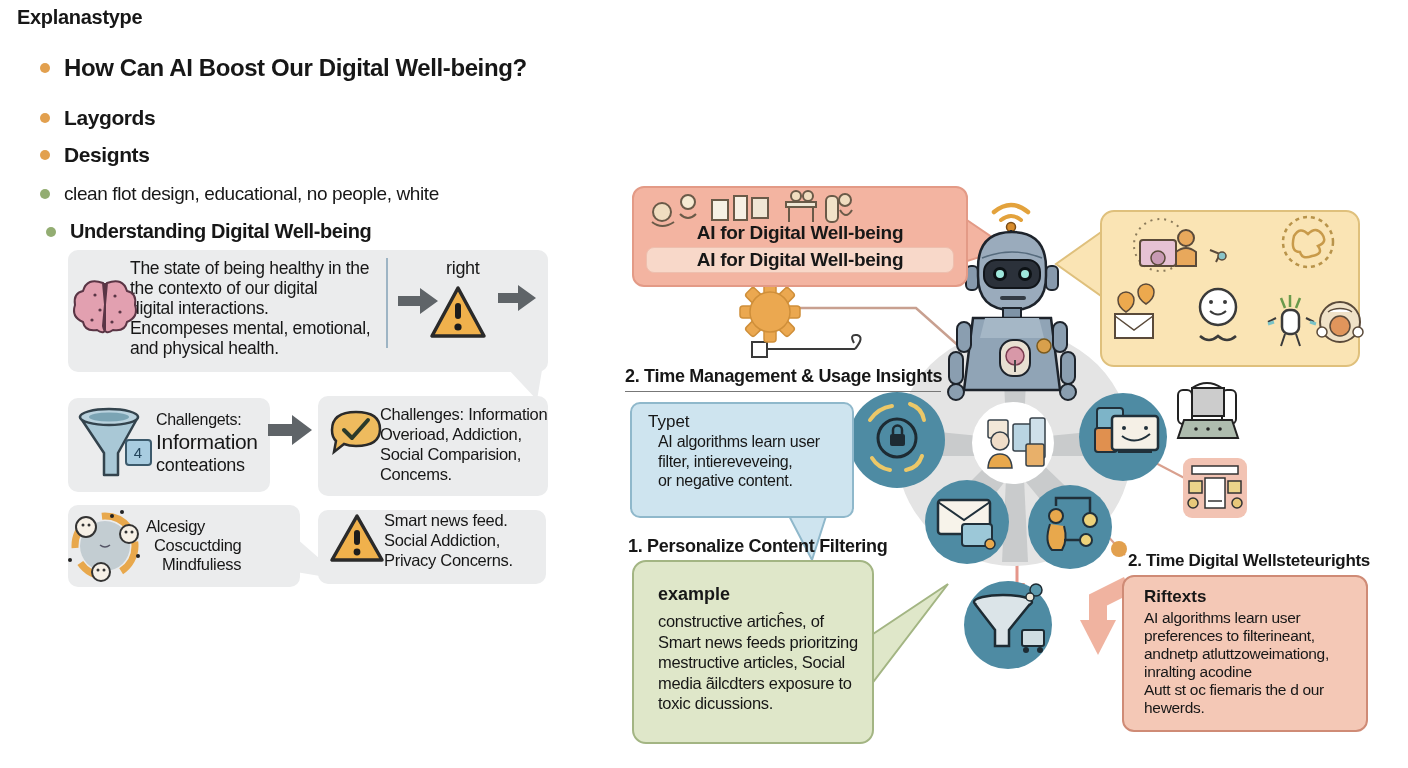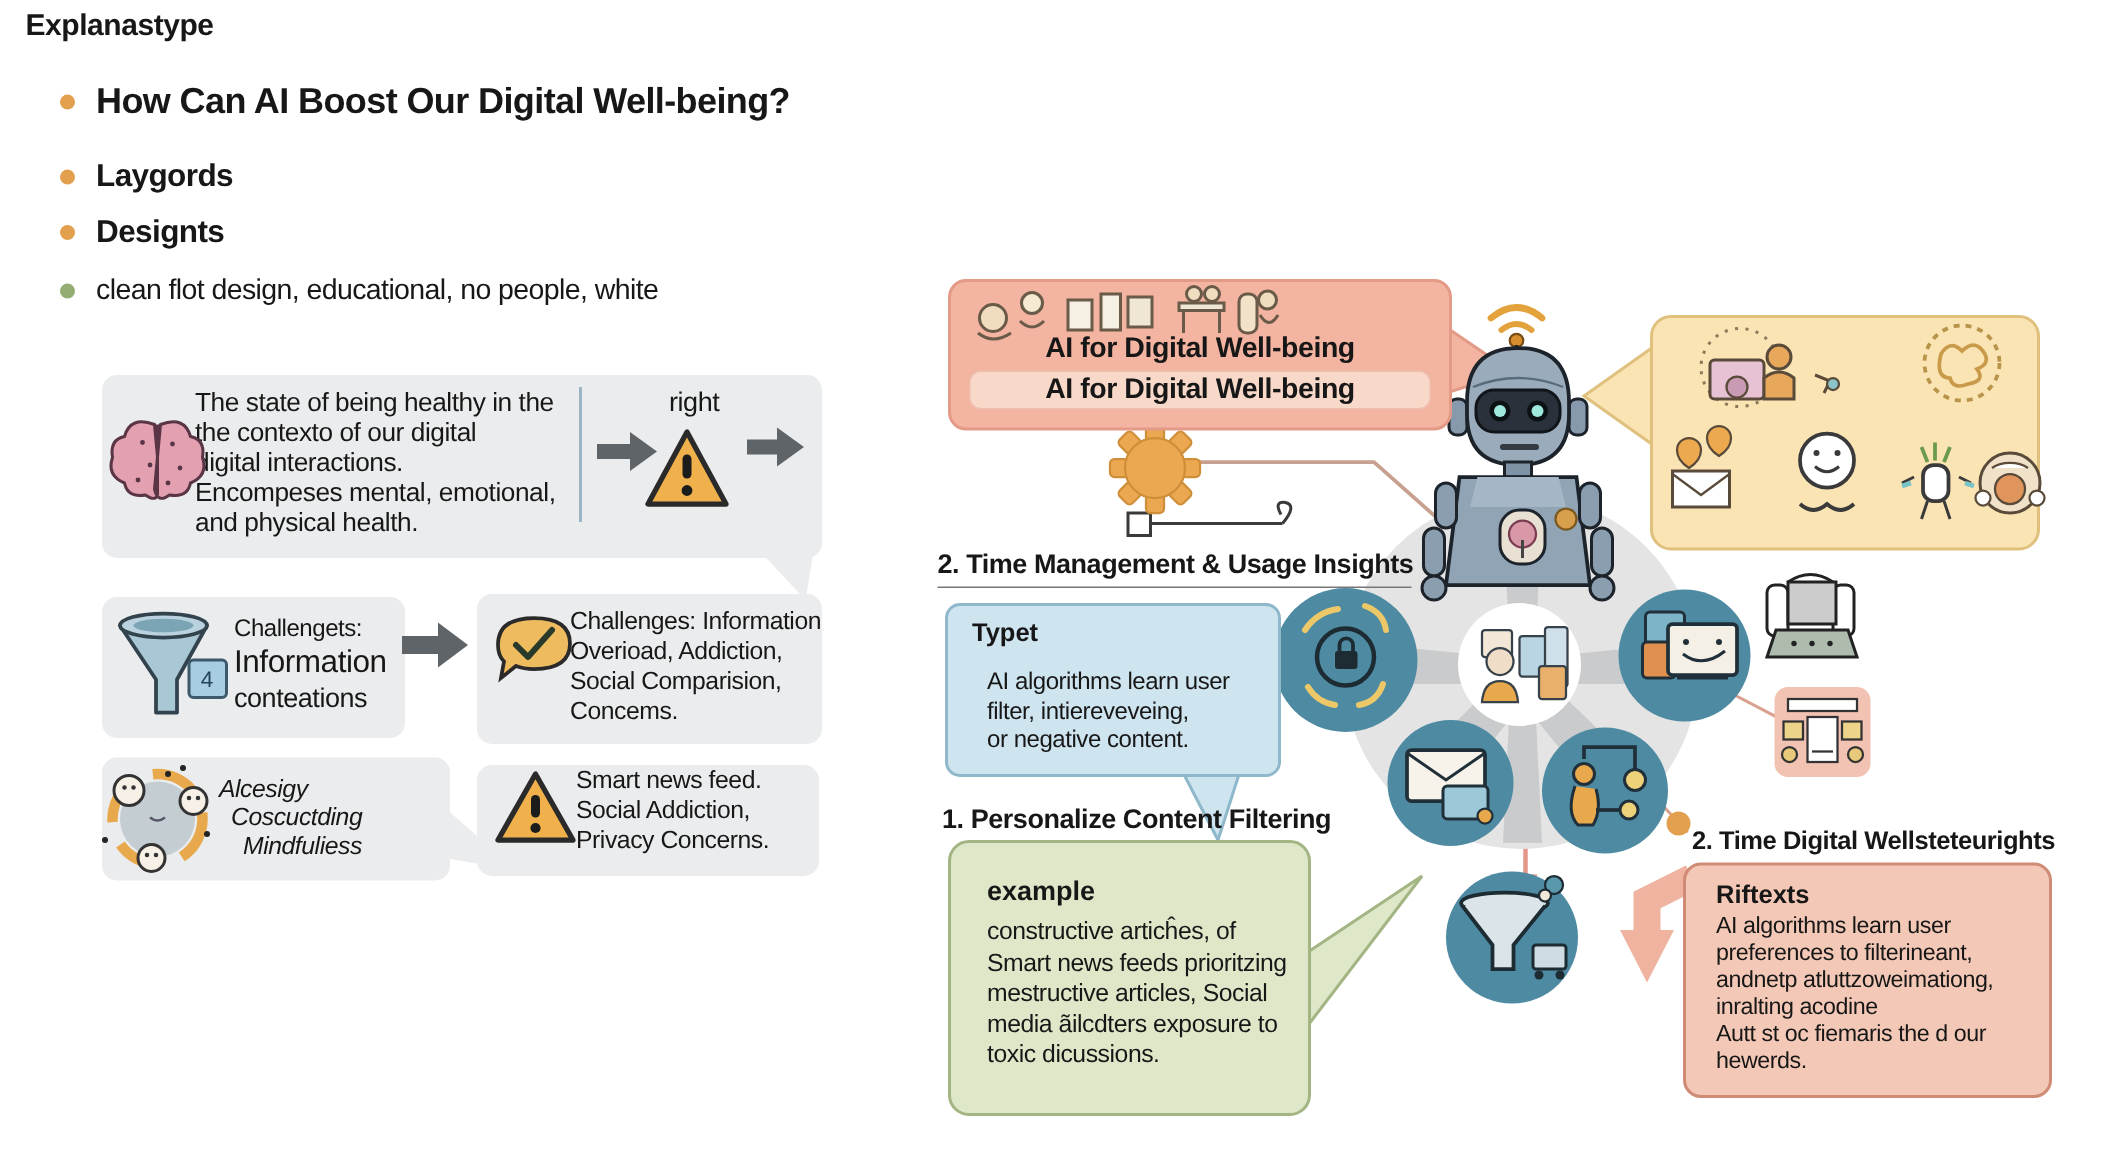--- a/index.html
+++ b/index.html
@@ -28,38 +28,38 @@
   #def-box{left:68px;top:250px;width:480px;height:122px;}
   #def-text{position:absolute;left:62px;top:8px;width:258px;font-size:17.5px;line-height:20px;}
   #def-vdiv{position:absolute;left:318px;top:8px;width:2px;height:90px;background:#9db4c4;}
   #def-right{position:absolute;left:378px;top:8px;font-size:18px;}
   #chal-left{left:68px;top:398px;width:202px;height:94px;}
   #chal-left-text{position:absolute;left:88px;top:12px;}
   .cl-l0{font-size:16px;} .cl-l1{font-size:21px;line-height:24px;} .cl-l2{font-size:18px;line-height:22px;}
   #chal-right{left:318px;top:396px;width:230px;height:100px;}
   #chal-right-text{position:absolute;left:62px;top:8px;font-size:16.5px;line-height:20px;}
   #mind-box{left:68px;top:505px;width:232px;height:82px;}
-  #mind-text{position:absolute;left:78px;top:12px;font-size:16.5px;line-height:19px;font-style:italic;}
+  #mind-text{position:absolute;left:78px;top:12px;font-size:16.5px;line-height:19px;}
   #mind-text div:nth-child(2){padding-left:8px;}
   #mind-text div:nth-child(3){padding-left:16px;}
   #warn-box{left:318px;top:510px;width:228px;height:74px;}
   #warn-text{position:absolute;left:66px;top:0;font-size:16.5px;line-height:20px;}
 
   
   #role-title{left:625px;top:146px;font-size:24px;font-weight:700;letter-spacing:-0.4px;}
   #ai-banner{left:632px;top:186px;width:332px;height:97px;background:#f3b4a1;border:2px solid #e39a86;
              border-radius:12px;text-align:center;}
   #ai-banner .line1{font-size:19px;font-weight:700;margin-top:34px;letter-spacing:-0.3px;}
   #ai-banner .strip{margin:3px 12px 0 12px;background:#f8d8c9;border:1px solid #eebfae;border-radius:8px;
                     font-size:19px;font-weight:700;letter-spacing:-0.3px;padding:1px 0;}
   #sec2-heading{left:625px;top:366px;font-size:18px;font-weight:700;letter-spacing:-0.3px;}
   #sec2-underline{left:625px;top:391px;width:316px;height:0;border-top:1.5px solid #777;}
   #type-box{left:630px;top:402px;width:220px;height:112px;background:#cee4ef;border:2px solid #8fb8cb;
             border-radius:10px;padding:0;}
-  #type-box .bh{font-size:17px;font-weight:700;margin:8px 0 13px 16px;}
+  #type-box .bh{font-size:17px;font-weight:400;margin:8px 0 0 16px;}
   #type-box .bt{font-size:16px;line-height:19.5px;margin-left:26px;letter-spacing:-0.3px;}
   #sec1-heading{left:628px;top:536px;font-size:18px;font-weight:700;letter-spacing:-0.3px;}
   #example-box{left:632px;top:560px;width:238px;height:180px;background:#dfe7c9;border:2px solid #a3b583;
                border-radius:14px;}
   #example-box .bh{font-size:18px;font-weight:700;margin:22px 0 6px 24px;}
   #example-box .bt{font-size:16.5px;line-height:20.5px;margin-left:24px;letter-spacing:-0.3px;}
   #sec2b-heading{left:1128px;top:551px;font-size:17px;font-weight:700;letter-spacing:-0.3px;}
   #insights-box{left:1122px;top:575px;width:242px;height:153px;background:#f4c8b6;border:2px solid #cf8b76;
                 border-radius:12px;}
   #insights-box .bh{font-size:17px;font-weight:700;margin:10px 0 2px 20px;}
@@ -251,20 +251,24 @@
     <span class="bl">Laygords</span>
   </div>
   <div class="abs bullet" id="b3">
     <span class="dot orange"></span>
     <span class="bl">Designts</span>
   </div>
   <div class="abs bullet" id="b4">
     <span class="dot green"></span>
     <span class="bl">clean flot design, educational, no people,  white</span>
   </div>
+  <div class="abs bullet" id="b5">
+    <span class="dot green"></span>
+    <span class="bl">Understanding Digital Well-being</span>
+  </div>
 
   <div class="abs gbox" id="def-box">
     <div id="def-text">
       <div>The state of being healthy in the</div>
       <div>the contexto of our digital</div>
       <div>digital interactions.</div>
       <div>Encompeses mental, emotional,</div>
       <div>and physical health.</div>
     </div>
     <div id="def-vdiv"></div>

